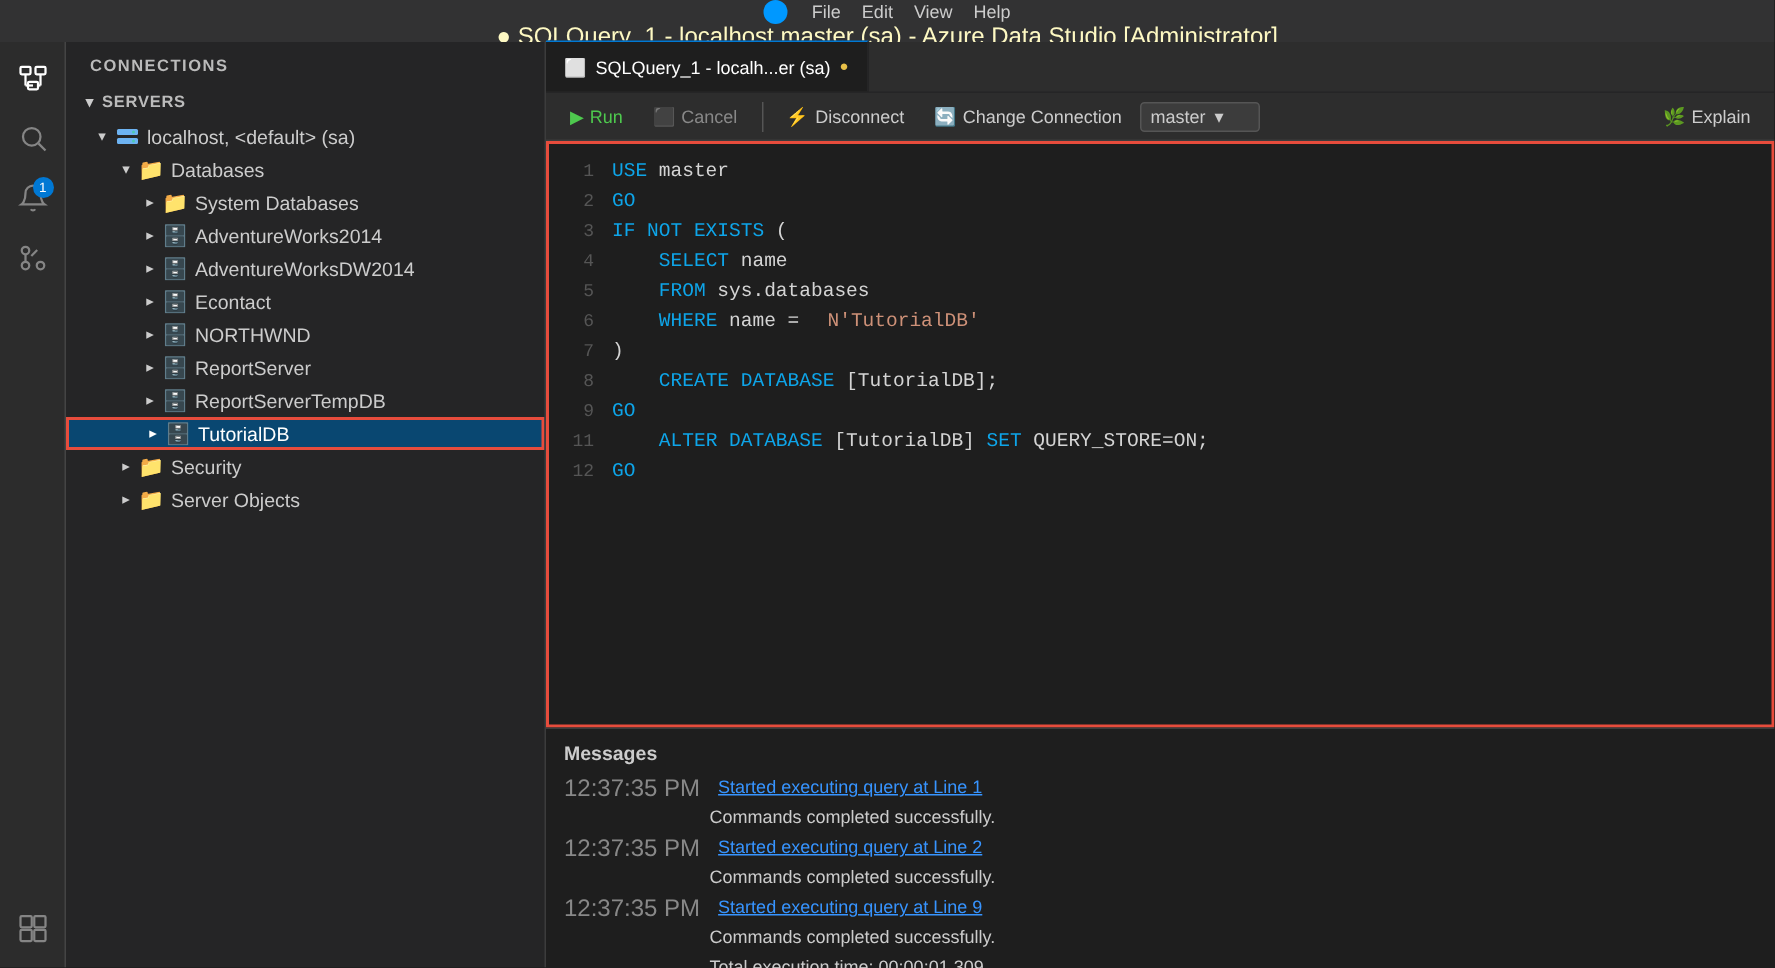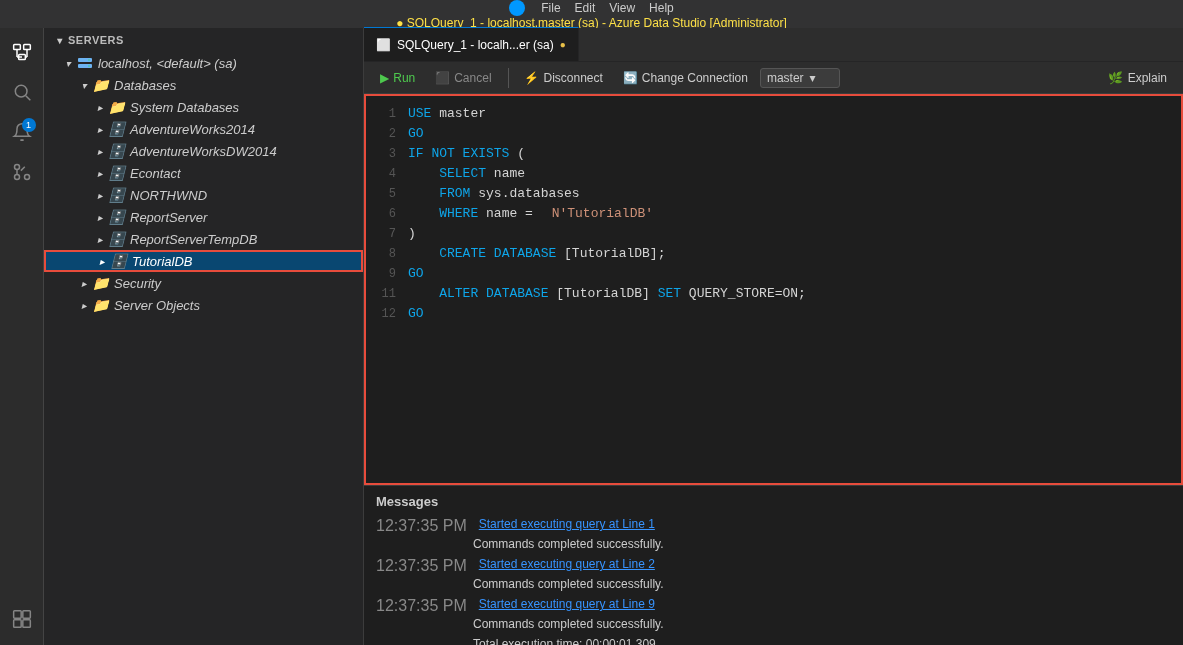--- a/index.html
+++ b/index.html
@@ -12,21 +12,21 @@
       display: flex;
       align-items: center;
       padding: 0 10px;
       font-size: 12px;
       color: #ccc;
       justify-content: space-between;
       flex-direction: column;
     }
     #titlebar .title-left { display: flex; align-items: center; gap: 16px; }
     #titlebar .menu-items { display: flex; gap: 14px; font-size: 12px; }
-    #titlebar .window-title { font-size: 12px; color: #fde047; }
+    #titlebar .window-title { font-size: 16px; color: #fef9c3; }
     #titlebar .logo { width: 16px; height: 16px; background: #0098ff; border-radius: 50%; display: inline-block; }
 
     
     #app { display: flex; height: 617px; }
 
     
     #activity-bar {
       width: 44px;
       background: #2c2c2c;
       display: flex;
@@ -79,21 +79,20 @@
       font-weight: bold;
     }
     .tree-item {
       display: flex;
       align-items: center;
       height: 22px;
       padding-left: 8px;
       cursor: pointer;
       white-space: nowrap;
       overflow: hidden;
-      font-style: italic;
     }
     .tree-item.selected { background: #094771; }
     .chevron {
       width: 16px;
       height: 16px;
       display: flex;
       align-items: center;
       justify-content: center;
       font-size: 10px;
       color: #ccc;
@@ -322,20 +321,21 @@
       <svg width="20" height="20" viewBox="0 0 24 24" fill="none" stroke="#858585" stroke-width="1.8">
         <rect x="2" y="2" width="9" height="9" rx="1"></rect>
         <rect x="13" y="2" width="9" height="9" rx="1"></rect>
         <rect x="2" y="13" width="9" height="9" rx="1"></rect>
         <rect x="13" y="13" width="9" height="9" rx="1"></rect>
       </svg>
     </div>
   </div>
 
   <div id="sidebar">
+    <div id="sidebar-header">CONNECTIONS</div>
 
     <div class="servers-header">
       <span class="chevron open"></span>
       <span>SERVERS</span>
     </div>
 
     <div class="tree-item" style="padding-left:16px">
       <span class="chevron open"></span>
       <span class="tree-icon">
         <svg width="16" height="16" viewBox="0 0 16 16" fill="none">

